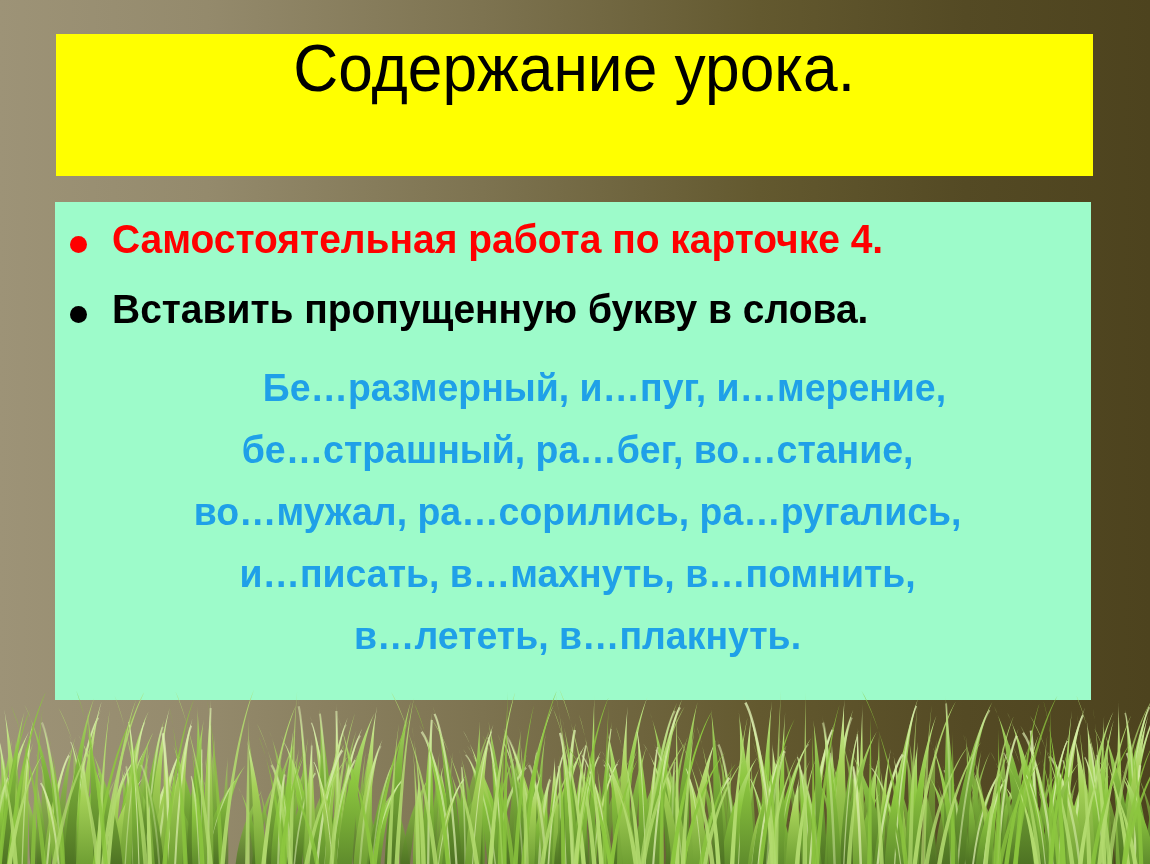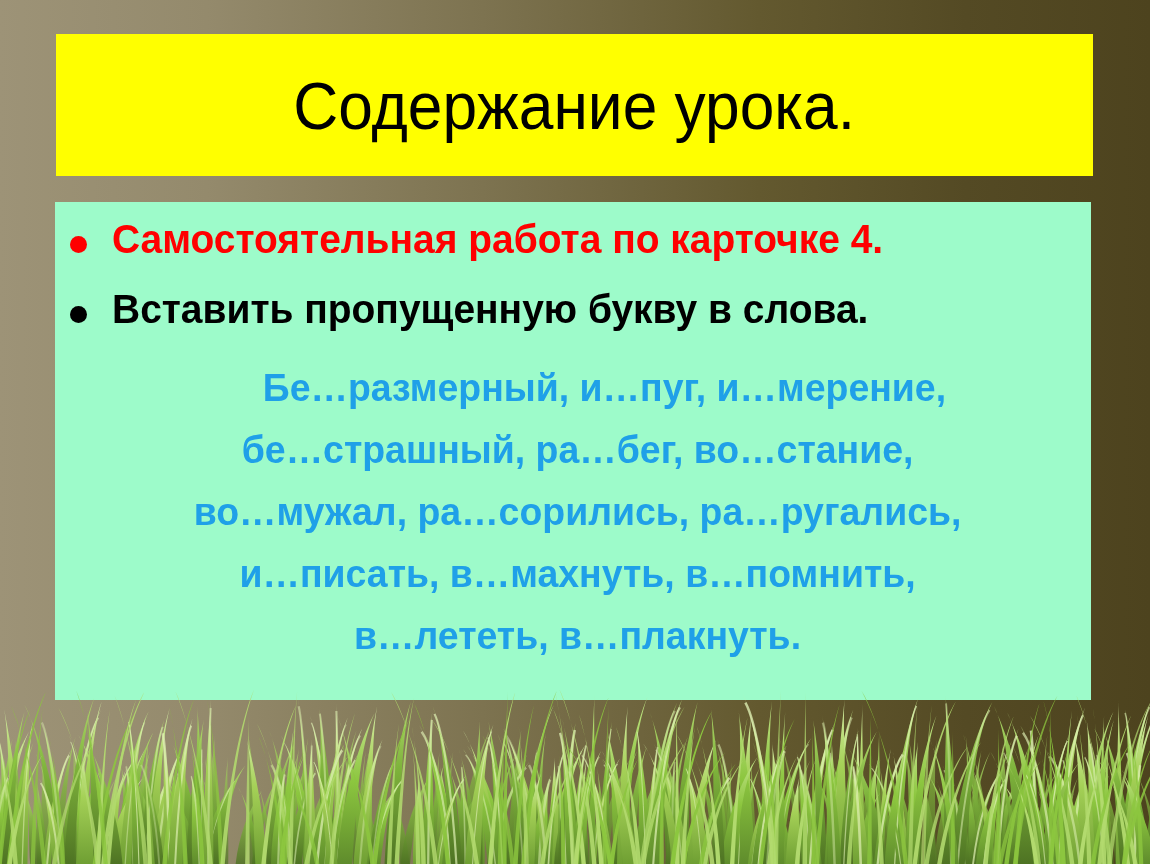--- a/index.html
+++ b/index.html
@@ -17,21 +17,20 @@
     background:linear-gradient(90deg,#9d9377 0%, #948a6c 18%, #7d7350 42%, #63592f 66%, #544a24 84%, #4d431e 100%);
   }
 
   
   .title-box{
     position:absolute;
     left:56px; top:34px;
     width:1037px; height:142px;
     background:#ffff00;
     display:flex;
-    align-items:center;
     justify-content:center;
   }
   .title-text{
     font-family:"Liberation Sans Narrow","Liberation Sans","DejaVu Sans Condensed","DejaVu Sans",sans-serif;
     font-size:67px;
     font-weight:400;
     color:#000000;
     letter-spacing:0px;
     white-space:nowrap;
     transform:scaleX(0.93);

